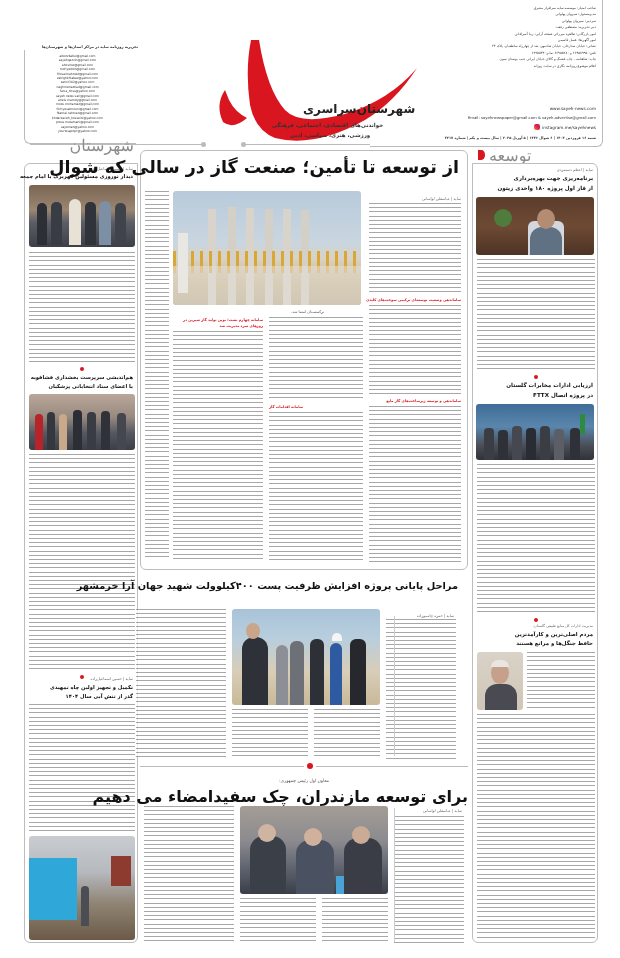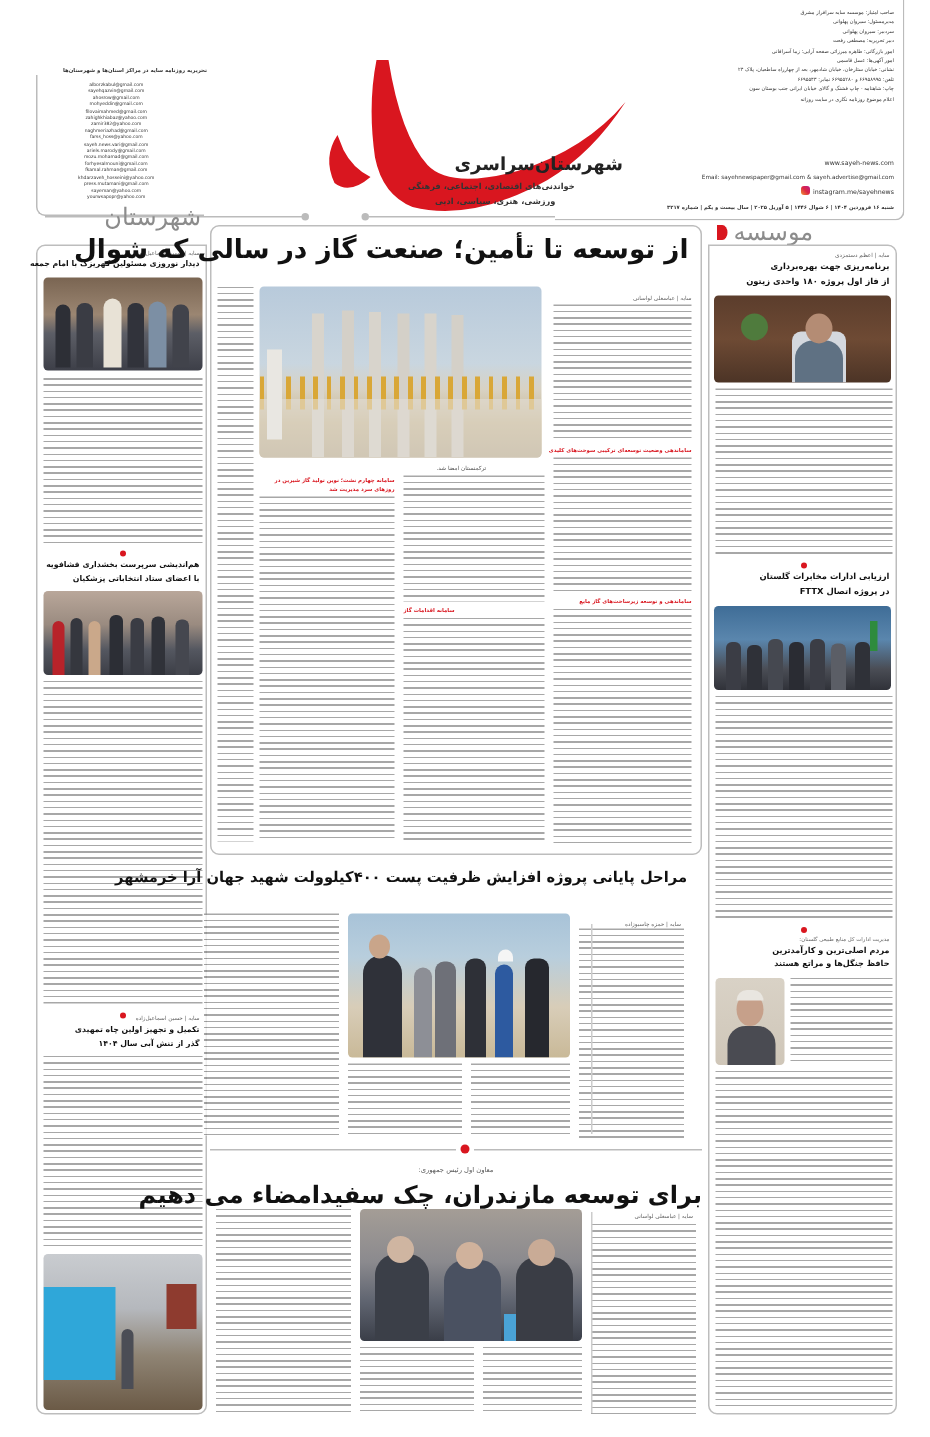--- a/index.html
+++ b/index.html
@@ -208,21 +208,21 @@
     <div style="position:absolute;left:96px;top:70px;width:8px;height:18px;background:#4aa3d6"></div>
   </div>
   <div class="abs txt lines" style="left:254px;top:46px;width:70px;height:128px"></div>
   <div class="abs txt lines" style="left:182px;top:128px;width:66px;height:46px"></div>
   <div class="abs txt lines" style="left:100px;top:128px;width:76px;height:46px"></div>
   <div class="abs txt lines" style="left:4px;top:36px;width:90px;height:138px"></div>
 </div>
 
 <div class="abs" style="left:478px;top:148px;width:70px;height:14px;display:flex;align-items:center;gap:4px;direction:ltr">
   <span class="marker"></span>
-  <span class="sechead">موسسه</span>
+  <span class="sechead">توسعه</span>
 </div>
 
 <div class="abs box" style="left:472px;top:163px;width:126px;height:780px;border-radius:0 6px 6px 6px">
 
   <div class="abs byline" style="right:4px;top:3px">سایه | اعظم دستمزدی</div>
   <div class="abs hl" style="right:4px;top:11px;font-size:5.6px;white-space:nowrap">برنامه‌ریزی جهت بهره‌برداری</div>
   <div class="abs hl" style="right:4px;top:21px;font-size:5.6px;white-space:nowrap">از فاز اول پروژه ۱۸۰ واحدی زیتون</div>
   <div class="abs photo" style="left:3px;top:33px;width:118px;height:58px;background:linear-gradient(180deg,#5b3d2c 0%,#6e4a34 50%,#4c3426 100%)">
     <div style="position:absolute;left:18px;top:12px;width:18px;height:18px;background:#4f7b3d;border-radius:50%"></div>
     <div style="position:absolute;left:52px;top:24px;width:36px;height:34px;background:#d4d8de;border-radius:6px 6px 0 0"></div>

